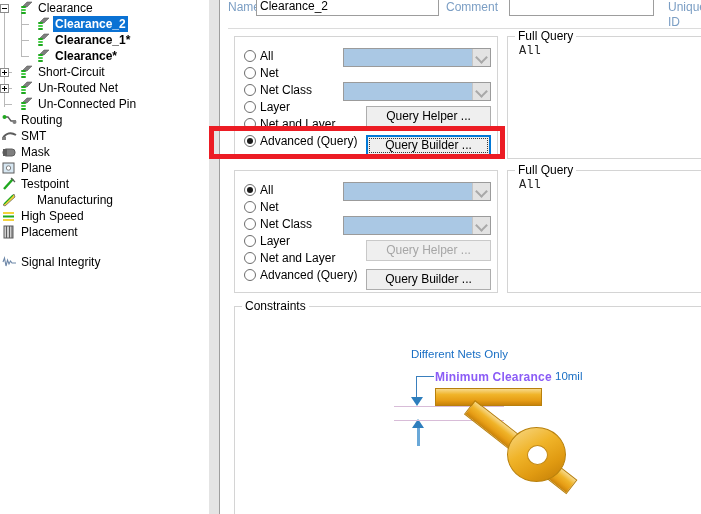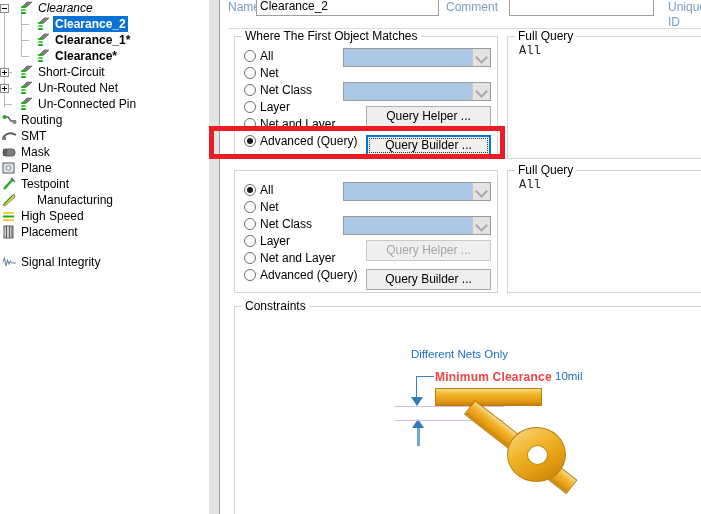--- a/index.html
+++ b/index.html
@@ -168,21 +168,21 @@
     <div class="plusbox plus" style="left:0px;top:84px;"></div>
 
     <div id="tree-rows">
         <div class="tree-row" style="position: absolute; left: 0px; top: 0px; width: 208px;">
           <span class="ico" style="left: 19px;"><svg width="15" height="14" viewBox="0 0 15 14">
               <path d="M3 6 L8 1 L13 1 L8 6 Z" fill="#7f7f7f" stroke="#5c5c5c" stroke-width="0.6"></path>
               <rect x="2" y="5" width="5" height="2" rx="1" fill="#1fa81f"></rect>
               <rect x="2" y="8" width="5" height="2" rx="1" fill="#49cf49"></rect>
               <rect x="2" y="11" width="5" height="2" rx="1" fill="#1fa81f"></rect>
             </svg></span>
-          <span class="lbl" style="left: 36px; font-style: italic;">Clearance</span>
+          <span class="lbl" style="left: 36px;">Clearance</span>
         </div>
         <div class="tree-row selected" style="position: absolute; left: 0px; top: 16px; width: 208px;">
           <span class="ico" style="left: 36px;"><svg width="15" height="14" viewBox="0 0 15 14">
               <path d="M3 6 L8 1 L13 1 L8 6 Z" fill="#7f7f7f" stroke="#5c5c5c" stroke-width="0.6"></path>
               <rect x="2" y="5" width="5" height="2" rx="1" fill="#1fa81f"></rect>
               <rect x="2" y="8" width="5" height="2" rx="1" fill="#49cf49"></rect>
               <rect x="2" y="11" width="5" height="2" rx="1" fill="#1fa81f"></rect>
             </svg></span>
           <span class="lbl" style="left: 53px;">Clearance_2</span>
         </div>
@@ -312,21 +312,20 @@
       </div>
       <span class="fieldlabel" style="left:218px;top:9px;">Comment</span>
       <div class="textbox" style="left:281px;top:6px;width:145px;">
         <span></span>
       </div>
       <span class="fieldlabel" style="left:440px;top:9px;">Unique ID</span>
     </div>
     <div id="namerow-sep"></div>
 
     <div class="group" style="left:6px;top:36px;width:264px;height:123px;">
-      <span class="gtitle">Where The First Object Matches</span>
 
       <div class="radio" style="left:9px;top:11px;">
         <span class="circ"></span>
         <span>All</span>
       </div>
       <div class="radio" style="left:9px;top:28px;">
         <span class="circ"></span>
         <span>Net</span>
       </div>
       <div class="radio" style="left:9px;top:45px;">
@@ -414,21 +413,21 @@
       <span class="fq-content" style="left:11px;top:7px;">All</span>
     </div>
 
     <div class="group" style="left:6px;top:306px;width:481px;height:210px;">
       <span class="gtitle">Constraints</span>
 
       <div id="diagram">
 
         <span class="diag-text" style="left:176px;top:41px;color:#1a6fc4;font-size:11.5px;">Different Nets Only</span>
 
-        <span class="diag-text" style="left:200px;top:63px;font-weight:bold;font-size:12px;color:#ef4444;letter-spacing:0.2px;">Minimum Clearance</span>
+        <span class="diag-text" style="left:200px;top:63px;font-weight:bold;font-size:12px;color:#8b5cf6;letter-spacing:0.2px;">Minimum Clearance</span>
 
         <span class="diag-text" style="left:320px;top:63px;color:#1a6fc4;font-size:11.5px;">10mil</span>
 
         <div style="position:absolute;left:181px;top:69px;width:18px;height:1px;background:#3a7fbd;"></div>
         <div style="position:absolute;left:181px;top:69px;width:1px;height:24px;background:#3a7fbd;"></div>
 
         <div style="position:absolute;left:176px;top:90px;width:0;height:0;
                     border-left:6px solid transparent;border-right:6px solid transparent;
                     border-top:9px solid #2e7ebd;"></div>
 

